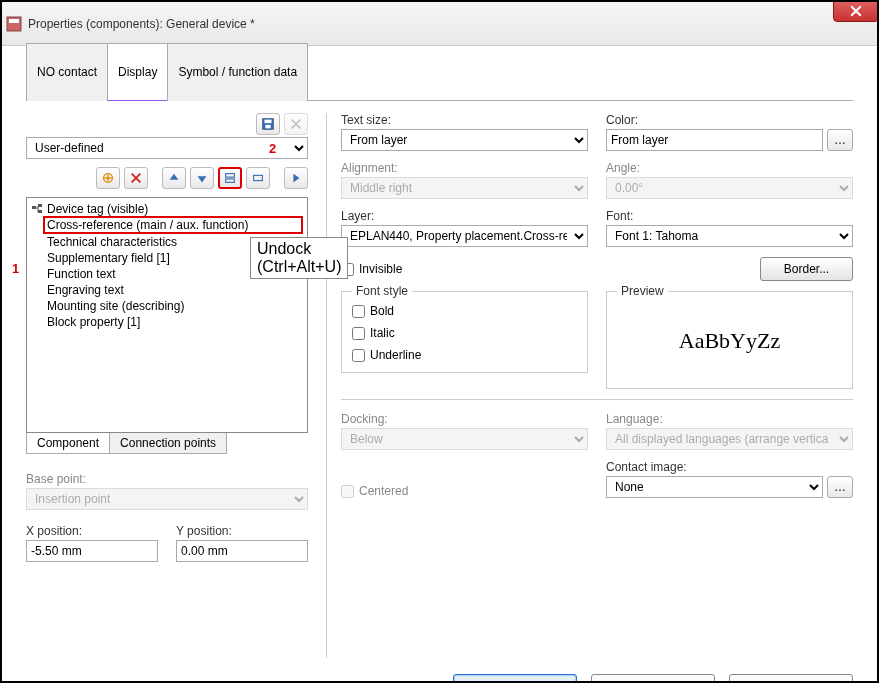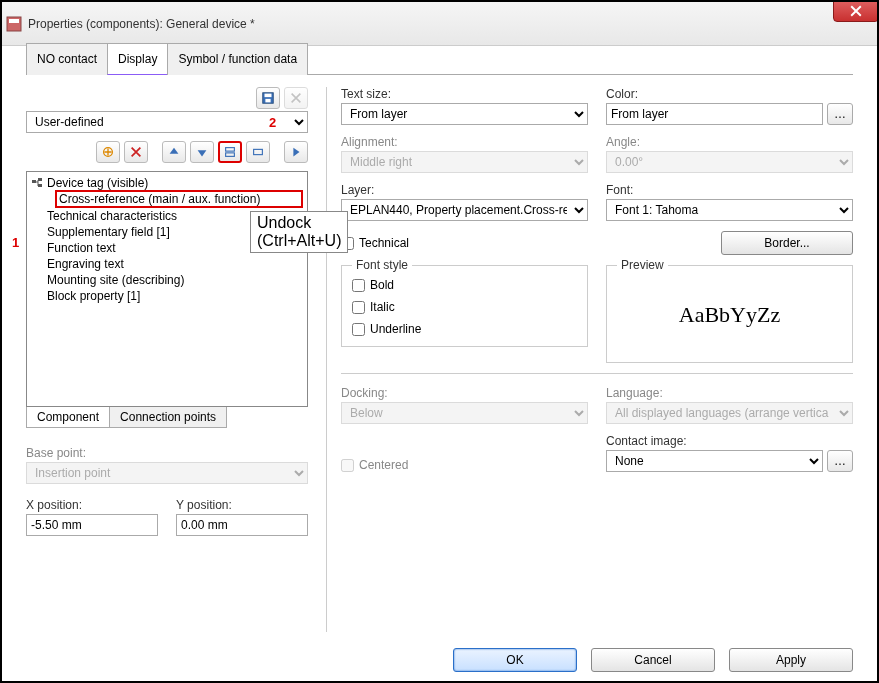--- a/index.html
+++ b/index.html
@@ -4,40 +4,40 @@
 <style>
 * { box-sizing: border-box; margin: 0; padding: 0; font-family: Tahoma, Arial, sans-serif; font-size: 12px; }
 body { background: #fff; width: 879px; height: 683px; position: relative; overflow: hidden; border: 2px solid #000; }
 .titlebar { height: 44px; background: linear-gradient(#f5f5f5, #e8e8e8); border-bottom: 1px solid #ccc; display: flex; align-items: center; padding: 0 4px; position: relative; }
 .titlebar .appicon { width: 16px; height: 16px; margin-right: 6px; display: flex; align-items: center; justify-content: center; }
 .titlebar .title { flex: 1; color: #333; }
 .closebtn { position: absolute; right: -2px; top: -2px; width: 46px; height: 22px; background: linear-gradient(#e06060, #c83030); border: 1px solid #8a1a1a; border-radius: 0 0 4px 4px; display: flex; align-items: center; justify-content: center; color: #fff; cursor: pointer; }
 .closebtn svg { width: 12px; height: 12px; }
 .content { position: absolute; top: 28px; left: 0; right: 0; bottom: 0; padding: 12px 24px 16px 24px; }
 .tabrow { display: flex; border-bottom: 1px solid #aaa; margin-bottom: 12px; }
-.tab { padding: 8px 10px; border: 1px solid #aaa; border-bottom: none; background: #f0f0f0; margin-right: -1px; cursor: pointer; position: relative; top: 1px; }
+.tab { padding: 21px 10px; border: 1px solid #aaa; border-bottom: none; background: #f0f0f0; margin-right: -1px; cursor: pointer; position: relative; top: 1px; }
 .tab.active { background: #fff; border-bottom: 1px solid #8b5cf6; }
 .body { display: flex; gap: 18px; height: 545px; }
 .leftcol { width: 282px; position: relative; }
 .rightcol { flex: 1; border-left: 1px solid #ccc; padding-left: 14px; }
 .label { color: #333; margin-bottom: 2px; display: block; }
 .label.disabled { color: #888; }
 select, input[type=text] { border: 1px solid #aaa; padding: 2px 4px; height: 22px; background: #fff; width: 100%; font-size: 12px; }
 select:disabled, input:disabled { background: #f0f0f0; color: #888; border-color: #ccc; }
 .toprow { display: flex; justify-content: flex-end; gap: 4px; margin-bottom: 2px; }
 .iconbtn { width: 24px; height: 22px; border: 1px solid #bbb; background: linear-gradient(#fff,#e8e8e8); display: flex; align-items: center; justify-content: center; cursor: pointer; border-radius: 3px; }
 .iconbtn.disabled { opacity: 0.5; cursor: default; }
 .iconbtn svg { width: 14px; height: 14px; }
 .annot2 { position: absolute; color: #d00; font-weight: bold; left: 243px; top: 28px; font-size: 13px; }
 .annot1 { position: absolute; color: #d00; font-weight: bold; left: -14px; top: 148px; font-size: 13px; }
 .btnrow { display: flex; justify-content: flex-end; gap: 4px; margin-top: 8px; }
 .redbox { border: 2px solid #d00; }
 .listbox { border: 1px solid #888; height: 236px; padding: 4px; margin-top: 8px; overflow: hidden; }
 .listitem { padding: 1px 2px; cursor: pointer; white-space: nowrap; margin-left: 14px; }
-.listitem.selected { border: 2px solid #d00; margin-left: 24px; padding: 0 2px; }
+.listitem.selected { border: 2px solid #d00; margin-left: 12px; padding: 0 2px; }
 .listroot { display: flex; align-items: center; gap: 4px; }
 .subtabrow { display: flex; margin-top: 0; }
 .subtab { padding: 3px 10px; border: 1px solid #aaa; border-top: none; background: #f0f0f0; margin-right: -1px; cursor: pointer; }
 .subtab.active { background: #fff; }
 .tooltip { position: absolute; background: #fff; border: 1px solid #888; padding: 2px 6px; font-size: 16px; left: 224px; top: 124px; z-index: 10; }
 .formrow { display: flex; gap: 18px; margin-bottom: 10px; }
 .formcol { flex: 1; }
 .colorbtn { width: 26px; height: 22px; border: 1px solid #aaa; background: linear-gradient(#fff,#e8e8e8); cursor: pointer; display:flex; align-items:center; justify-content:center; border-radius:3px;}
 .checkbox { display: flex; align-items: center; gap: 5px; }
 .checkbox input { width: 13px; height: 13px; margin:0; }
@@ -218,25 +218,25 @@
         <div class="formcol">
           <span class="label">Font:</span>
           <select><option>Font 1: Tahoma</option></select>
         </div>
       </div>
 
       <div class="formrow" style="align-items:center">
         <div class="formcol">
           <label class="checkbox">
             <input type="checkbox" style="">
-            <span>Technical</span>
+            <span>Invisible</span>
           </label>
         </div>
         <div class="formcol" style="text-align:right">
-          <button class="dlgbtn" style="width:132px">Border...</button>
+          <button class="dlgbtn" style="width:93px">Border...</button>
         </div>
       </div>
 
       <div class="formrow">
         <div class="formcol">
           <div class="fieldset">
             <span class="legend">Font style</span>
             <div class="inner">
               <label class="checkbox" style="margin-bottom:8px">
                   <input type="checkbox" style="">

